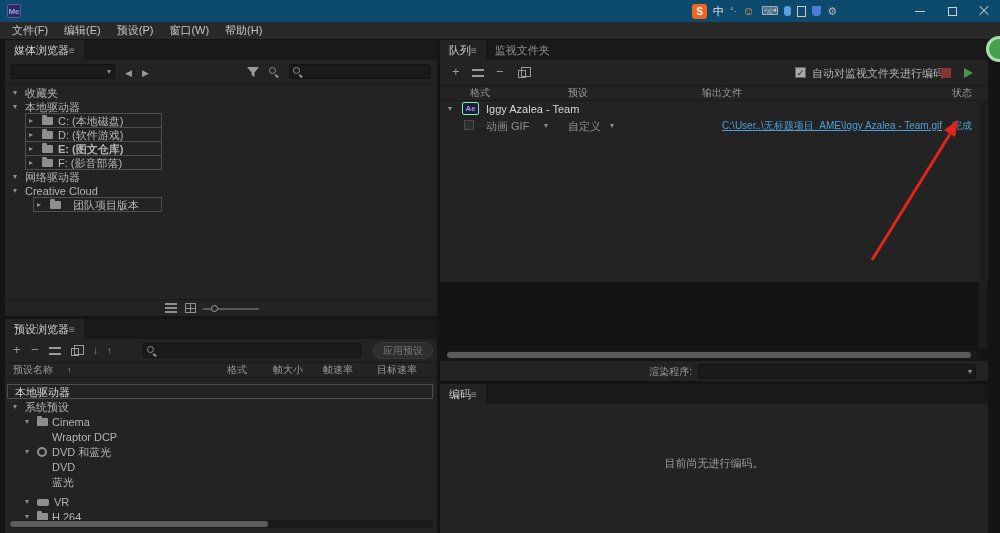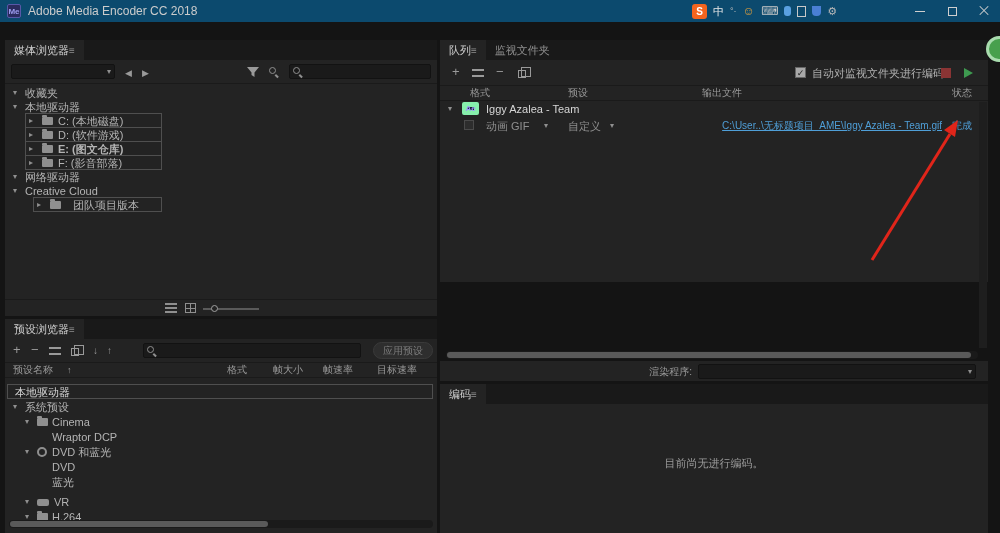--- a/index.html
+++ b/index.html
@@ -43,21 +43,21 @@
 .fold{position:absolute;width:11px;height:8px;background:#8f8f8f;border-radius:1px;}
 .fold::before{content:"";position:absolute;left:0;top:-2px;width:5px;height:2px;background:#8f8f8f;border-radius:1px 1px 0 0;}
 .disc{position:absolute;width:10px;height:10px;border:2px solid #8f8f8f;border-radius:50%;}
 .vr{position:absolute;width:12px;height:7px;background:#8f8f8f;border-radius:2px;}
 .rowbox{position:absolute;border:1px solid #4f4f4f;height:15px;}
 .checkbox{position:absolute;width:11px;height:11px;background:#a8a8a8;border:1px solid #666;color:#222;font-size:9px;line-height:10px;text-align:center;}
 .checkbox.dim{width:10px;height:10px;background:#2d2d2d;border-color:#4a4a4a;color:transparent;}
 .stopbtn{position:absolute;width:10px;height:10px;background:#8a3434;}
 .playbtn{position:absolute;width:0;height:0;border-left:9px solid #3e9a50;border-top:5px solid transparent;border-bottom:5px solid transparent;}
 .colhdr{position:absolute;color:#9a9a9a;font-size:10px;line-height:14px;white-space:nowrap;}
-.ae{position:absolute;width:17px;height:13px;background:#1d1d38;border:5px solid #86efac;border-radius:2px;color:#9a9af5;font-size:8px;font-weight:bold;display:flex;align-items:center;justify-content:center;}
+.ae{position:absolute;width:17px;height:13px;background:#1d1d38;border:1px solid #86efac;border-radius:2px;color:#9a9af5;font-size:8px;font-weight:bold;display:flex;align-items:center;justify-content:center;}
 .link{position:absolute;color:#4f9fd8;text-decoration:underline;font-size:10px;line-height:14px;white-space:nowrap;}
 .hscroll{position:absolute;height:8px;background:#1a1a1a;border-radius:4px;}
 .hthumb{position:absolute;top:1px;height:6px;background:#5a5a5a;border-radius:3px;}
 .vscroll{position:absolute;width:8px;background:#1e1e1e;}
 .ico-bars{position:absolute;width:12px;height:8px;border-top:2px solid #9a9a9a;border-bottom:2px solid #9a9a9a;}
 .ico-dup{position:absolute;width:8px;height:8px;border:1px solid #9a9a9a;}
 .ico-dup::before{content:"";position:absolute;left:2px;top:-4px;width:8px;height:8px;border:1px solid #9a9a9a;}
 .ico-list{position:absolute;width:12px;height:10px;border-top:2px solid #8f8f8f;border-bottom:2px solid #8f8f8f;}
 .ico-list::before{content:"";position:absolute;left:0;top:2px;width:12px;height:2px;background:#8f8f8f;}
 .ico-grid{position:absolute;width:11px;height:10px;border:1px solid #8f8f8f;}
@@ -70,21 +70,20 @@
 .arrow-layer{position:absolute;left:0;top:0;z-index:50;pointer-events:none;}
 .minishape{display:inline-block;}
 </style>
 </head>
 <body>
 
 <div class="app">
 
   <div class="titlebar">
     <div class="app-icon">Me</div>
-    <div class="win-title">Adobe Media Encoder CC 2018</div>
     <div class="tray">
       <span class="sogou">S</span>
       <span style="color:#e8e8e8;font-size:11px;">中</span>
       <span style="color:#bbb;font-size:9px;">°·</span>
       <span style="color:#e8a33a;font-size:12px;">☺</span>
       <span style="color:#c8c8c8;font-size:12px;">⌨</span>
       <span class="minishape" style="width:7px;height:10px;background:#5aa0e0;border-radius:3px;"></span>
       <span class="minishape" style="width:9px;height:11px;border:1px solid #c8c8c8;"></span>
       <span class="minishape" style="width:9px;height:10px;background:#4a7fd4;border-radius:0 0 4px 4px;"></span>
       <span style="color:#b8b8b8;font-size:11px;">⚙</span>
@@ -95,20 +94,27 @@
         </div>
       <div class="winbtn">
           <span class="ic-max"></span>
         </div>
       <div class="winbtn">
           <span class="ic-close"></span>
         </div>
     </div>
   </div>
 
+  <div class="menubar">
+    <span class="menu-item">文件(F)</span>
+    <span class="menu-item">编辑(E)</span>
+    <span class="menu-item">预设(P)</span>
+    <span class="menu-item">窗口(W)</span>
+    <span class="menu-item">帮助(H)</span>
+  </div>
 
   <div class="panel" style="left:5px;top:40px;width:432px;height:276px;">
     <div class="tabbar">
       <div class="tab">
         <span>媒体浏览器</span>
         <span class="pmenu">≡</span>
       </div>
     </div>
     <div class="toolbar">
       <div class="field" style="left:6px;top:4px;width:104px;">

